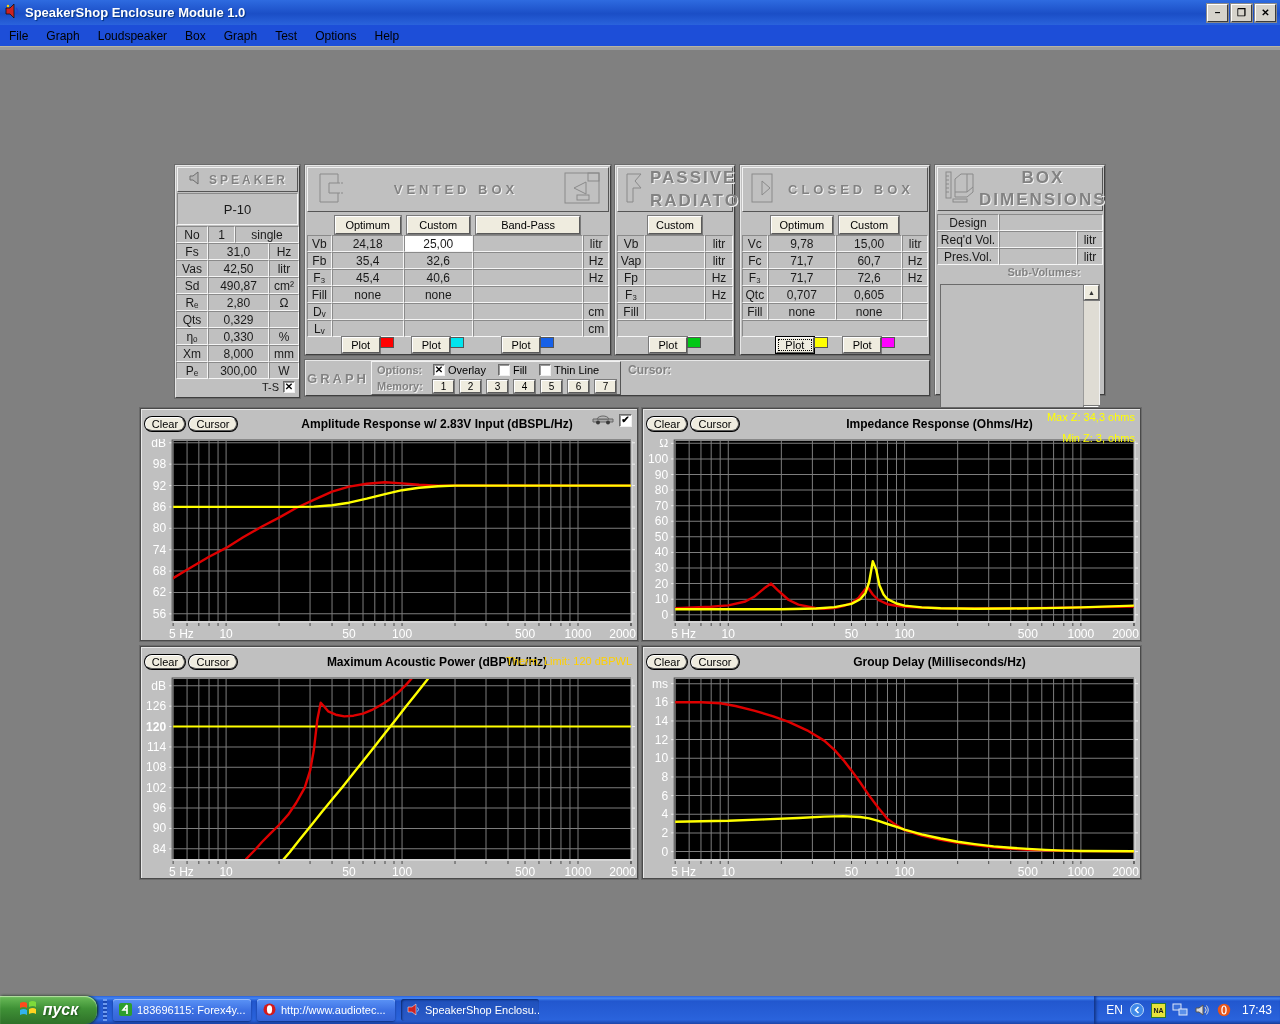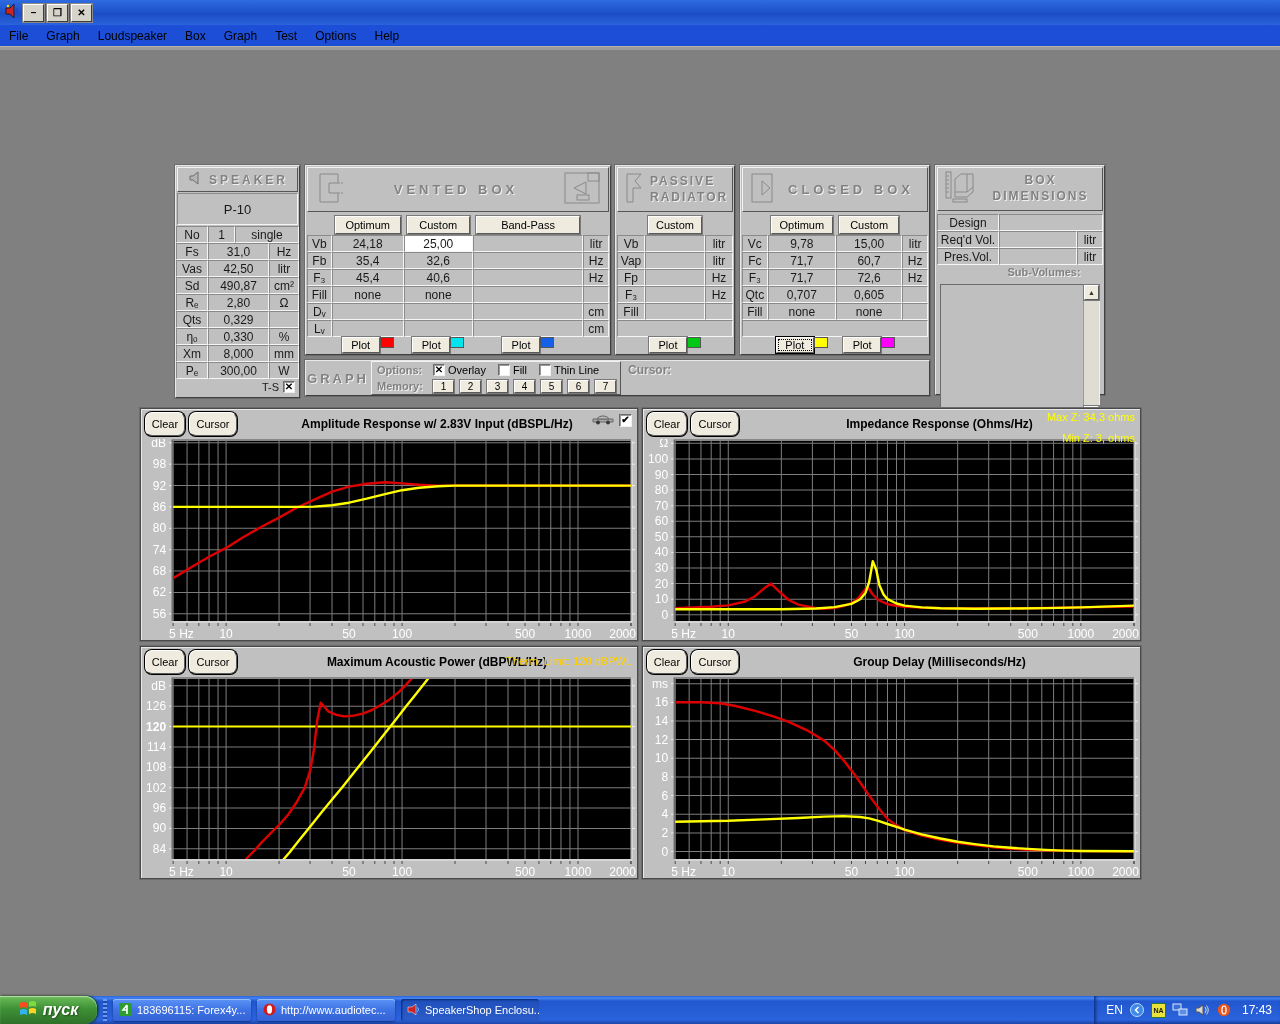--- a/index.html
+++ b/index.html
@@ -54,21 +54,21 @@
   .srow .c-unit { width:30px; }
   .srow .c-no { width:27px; }
   #ts-row { height:16px; display:flex; align-items:center; justify-content:flex-end; gap:4px;
     padding-right:4px; font-size:11px; color:#1a1a1a; }
   #ts-row .checkbox { width:12px; height:12px; }
 
   
   .bighead { height:45px; display:flex; align-items:center; border:1px solid;
     border-color:#f2f2f2 #555 #555 #f2f2f2; margin:1px; }
   .bigtitle { font-size:13px; letter-spacing:4px; flex:1; text-align:center; }
-  .bigtitle2 { font-size:12px; letter-spacing:2px; line-height:1.3; }
+  .bigtitle2 { font-size:17px; letter-spacing:2px; line-height:1.3; }
   .boxtable { margin:1px; margin-top:3px; }
   .trow { display:flex; height:17px; }
   .btnrow { display:flex; height:20px; }
   .plotrow { display:flex; height:20px; }
   .colbtn { height:18px; margin:1px 3px; flex:1; }
   .plotwrap { display:flex; align-items:flex-start; justify-content:center; gap:0; }
   .plotbtn { width:38px; height:16px; }
 
   #vented { left:305px; top:165px; width:306px; height:190px; }
   .v-label { width:25px; }
@@ -113,21 +113,21 @@
   .optlabel { width:52px; font-size:11px; }
   .cbpair { display:flex; align-items:center; gap:3px; font-size:11px; color:#000; margin-right:8px; }
   .cbpair .checkbox { width:12px; height:12px; }
   .membtn { width:21px; height:13px; font-size:10px; margin-right:2px; }
   #cursorarea { position:absolute; left:322px; top:2px; font-size:12px; }
 
   
   .graph { position:absolute; background:#C0C0C0; border:1px solid #4a4a4a;
     box-shadow:inset 1px 1px 0 #e8e8e8, 0 0 0 1px #6b6b6b; }
   .ghead { height:30px; display:flex; align-items:center; padding:0 4px; gap:4px; position:relative; }
-  .gbtn { width:40px; height:24px; box-shadow:0 0 0 1px #000;border-radius:7px; }
+  .gbtn { width:40px; height:14px; box-shadow:0 0 0 1px #000;border-radius:7px; }
   .gbtn2 { width:48px; }
   .gtitle { flex:1; text-align:center; font-size:12px; font-weight:bold; color:#000; }
   .gextras { position:absolute; right:5px; top:2px; display:flex; align-items:center; gap:4px; }
   .gextras.col { flex-direction:column; align-items:flex-end; gap:8px; }
   .ann { font-size:11px; color:#FFFF00; line-height:13px; white-space:nowrap; }
   .ann.orange { color:#FFD000; }
   svg.plot { display:block; width:100%; height:200px; }
 
   #graph-amplitude { left:140px; top:408px; width:498px; height:233px; }
   #graph-impedance { left:642px; top:408px; width:499px; height:233px; }
@@ -163,20 +163,21 @@
 <body>
 
 <div id="titlebar">
   <span>
     <svg width="16" height="16" viewBox="0 0 16 16">
       <polygon points="2,5 6,5 10,1 10,15 6,11 2,11" fill="#cc2222" stroke="#111" stroke-width="0.8"></polygon>
       <path d="M12 5 q3 3 0 6" fill="none" stroke="#2244cc" stroke-width="1.5"></path>
       <circle cx="4" cy="3" r="1.2" fill="#ffd800"></circle>
     </svg>
   </span>
+  <span class="apptitle">SpeakerShop Enclosure Module 1.0</span>
   <span class="winbtn">–</span>
   <span class="winbtn">❐</span>
   <span class="winbtn">✕</span>
 </div>
 
 <div id="menubar">
   <span class="menuitem">File</span>
   <span class="menuitem">Graph</span>
   <span class="menuitem">Loudspeaker</span>
   <span class="menuitem">Box</span>

